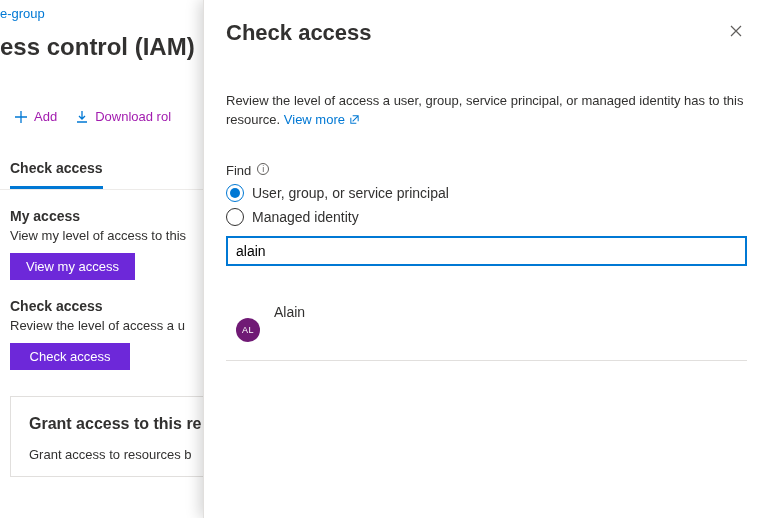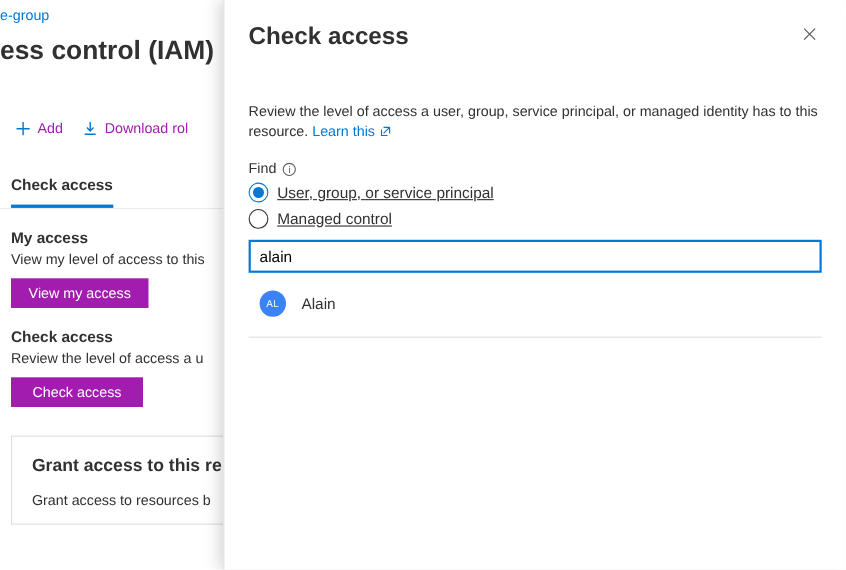--- a/index.html
+++ b/index.html
@@ -70,21 +70,21 @@
       font-size: 14px;
       font-weight: 700;
       margin-bottom: 4px;
     }
     .section p {
       font-size: 13px;
       color: #323130;
       margin-bottom: 10px;
     }
     .btn-primary {
-      background: #a21caf;
+      background: #6d28d9;
       color: #fff;
       border: none;
       padding: 6px 16px;
       font-size: 13px;
       cursor: pointer;
       min-width: 120px;
       text-align: center;
     }
     .card {
       border: 1px solid #e1dfdd;
@@ -132,44 +132,43 @@
       margin-top: 46px;
       font-size: 13px;
       color: #323130;
       line-height: 1.45;
     }
     .link {
       color: #0078d4;
       cursor: pointer;
     }
     .find-row {
-      margin-top: 14px;
-      display: flex;
-      align-items: flex-end;
+      margin-top: 32px;
+      display: flex;
+      align-items: flex-start;
       gap: 6px;
       font-size: 13px;
     }
     .info-icon {
       width: 12px; height: 12px;
       border: 1px solid #605e5c;
       border-radius: 50%;
       display: inline-flex;
       align-items: center;
       justify-content: center;
       font-size: 9px;
       color: #605e5c;
     }
     .radio-row {
       display: flex;
       align-items: center;
       gap: 8px;
       margin-top: 6px;
       font-size: 14px;
       cursor: pointer;
-      text-decoration: underline;
     }
     .radio-circle {
       width: 18px; height: 18px;
       border: 1px solid #323130;
       border-radius: 50%;
       display: inline-flex;
       align-items: center;
       justify-content: center;
     }
     .radio-circle.selected {
@@ -194,27 +193,28 @@
       align-items: center;
       gap: 14px;
       padding: 12px 6px 18px 10px;
       border-bottom: 1px solid #e1dfdd;
       margin-top: 4px;
       cursor: pointer;
     }
     .avatar {
       width: 24px; height: 24px;
       border-radius: 50%;
-      background: #3b82f6;
+      background: #701a75;
       color: #fff;
       font-size: 9px;
       display: flex;
       align-items: center;
       justify-content: center;
       letter-spacing: 0.5px;
+      margin-top: 36px;
     }
     .result-name {
       font-size: 14px;
     }
     .ext-icon {
       display:inline-block;
       vertical-align: -1px;
     }
   </style>
 </head>
@@ -269,39 +269,39 @@
   <div class="panel-header">
     <div class="panel-title">Check access</div>
     <div class="close-x">
       <svg width="14" height="14" viewBox="0 0 14 14">
           <path d="M2 2l10 10M12 2L2 12" stroke="#605e5c" stroke-width="1.2"></path>
         </svg>
     </div>
   </div>
 
   <div class="panel-desc">
-    <span>Review the level of access a user, group, service principal, or managed identity has to this resource. </span><span class="link"><span>Learn this</span> <span class="ext-icon"><svg width="11" height="11" viewBox="0 0 12 12">
+    <span>Review the level of access a user, group, service principal, or managed identity has to this resource. </span><span class="link"><span>View more</span> <span class="ext-icon"><svg width="11" height="11" viewBox="0 0 12 12">
             <path d="M4 2h6v6M10 2L4 8M2 4v6h6" stroke="#0078d4" stroke-width="1.1" fill="none"></path>
           </svg></span></span>
   </div>
 
   <div class="find-row">
     <span>Find</span>
     <span class="info-icon">i</span>
   </div>
 
   <div class="radio-row">
     <span class="radio-circle selected">
         <span class="radio-dot"></span>
       </span>
     <span>User, group, or service principal</span>
   </div>
   <div class="radio-row">
     <span class="radio-circle"></span>
-    <span>Managed control</span>
+    <span>Managed identity</span>
   </div>
 
   <input class="search-input" type="text" value="alain" style="">
 
   <div class="result-row">
     <div class="avatar">AL</div>
     <div class="result-name">Alain</div>
   </div>
 </div>
 

